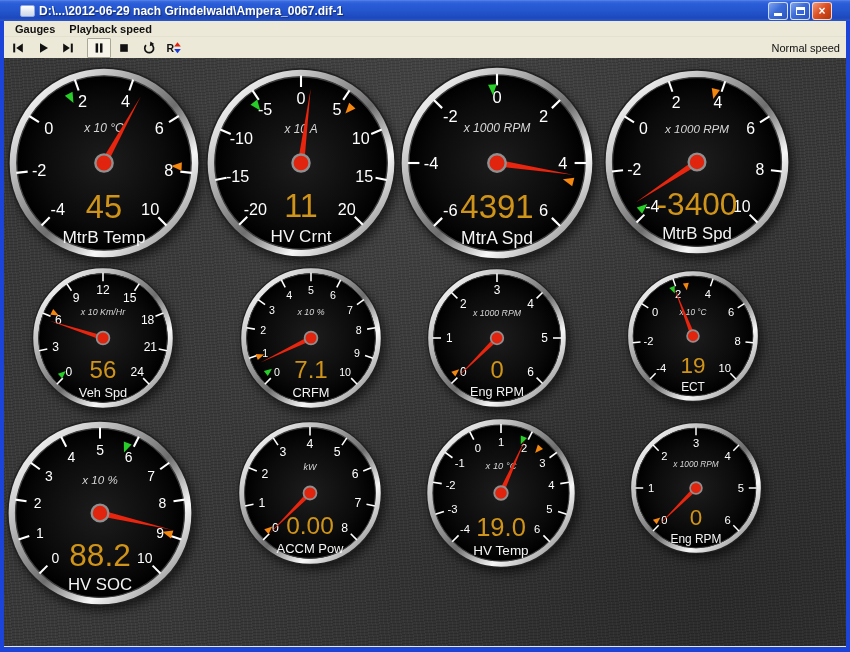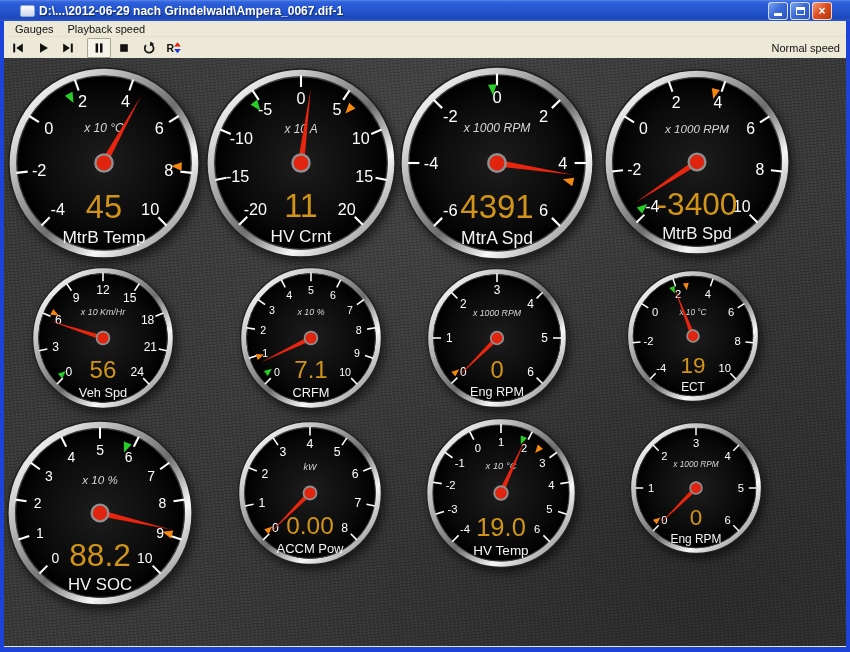--- a/index.html
+++ b/index.html
@@ -21,21 +21,21 @@
   .winbtn { width:20px; height:18px; border-radius:3px; border:1px solid rgba(255,255,255,.75);
     display:flex; align-items:center; justify-content:center; color:#fff; font-size:12px; font-weight:bold;
     background:linear-gradient(135deg,#7EA5F0 0%,#3C6CD9 45%,#2A55BE 100%); cursor:default; }
   .winbtn.close { background:linear-gradient(135deg,#F09A78 0%,#DD5126 45%,#B13208 100%); }
   .glyph-min { width:8px; height:3px; background:#fff; align-self:flex-end; margin:0 0 3px 0; }
   .glyph-max { width:9px; height:8px; border:1px solid #fff; border-top-width:3px; }
 
   
   .menubar { height:16px; background:#ECE9D8; display:flex; align-items:center;
     padding-left:4px; border-bottom:1px solid #E4E1D0; flex:0 0 auto; }
-  .menu-item { font-size:11px; color:#111; padding:1px 7px; cursor:default; }
+  .menu-item { font-size:11px; color:#111; padding:1px 7px; cursor:default;font-weight:bold; }
 
   
   .toolbar { height:21px; background:#ECE9D8; display:flex; align-items:center;
     padding:0 6px 0 2px; flex:0 0 auto; }
   .tb-btn { width:24px; height:20px; display:flex; align-items:center; justify-content:center;
     border:1px solid transparent; border-radius:1px; margin-right:1px; cursor:default; }
   .tb-btn.pressed { border:1px solid #A9A795; background:#F6F4E9; }
   .tb-spacer { width:6px; }
   .tb-status { margin-left:auto; font-size:11px; color:#111;text-align:right; }
 

